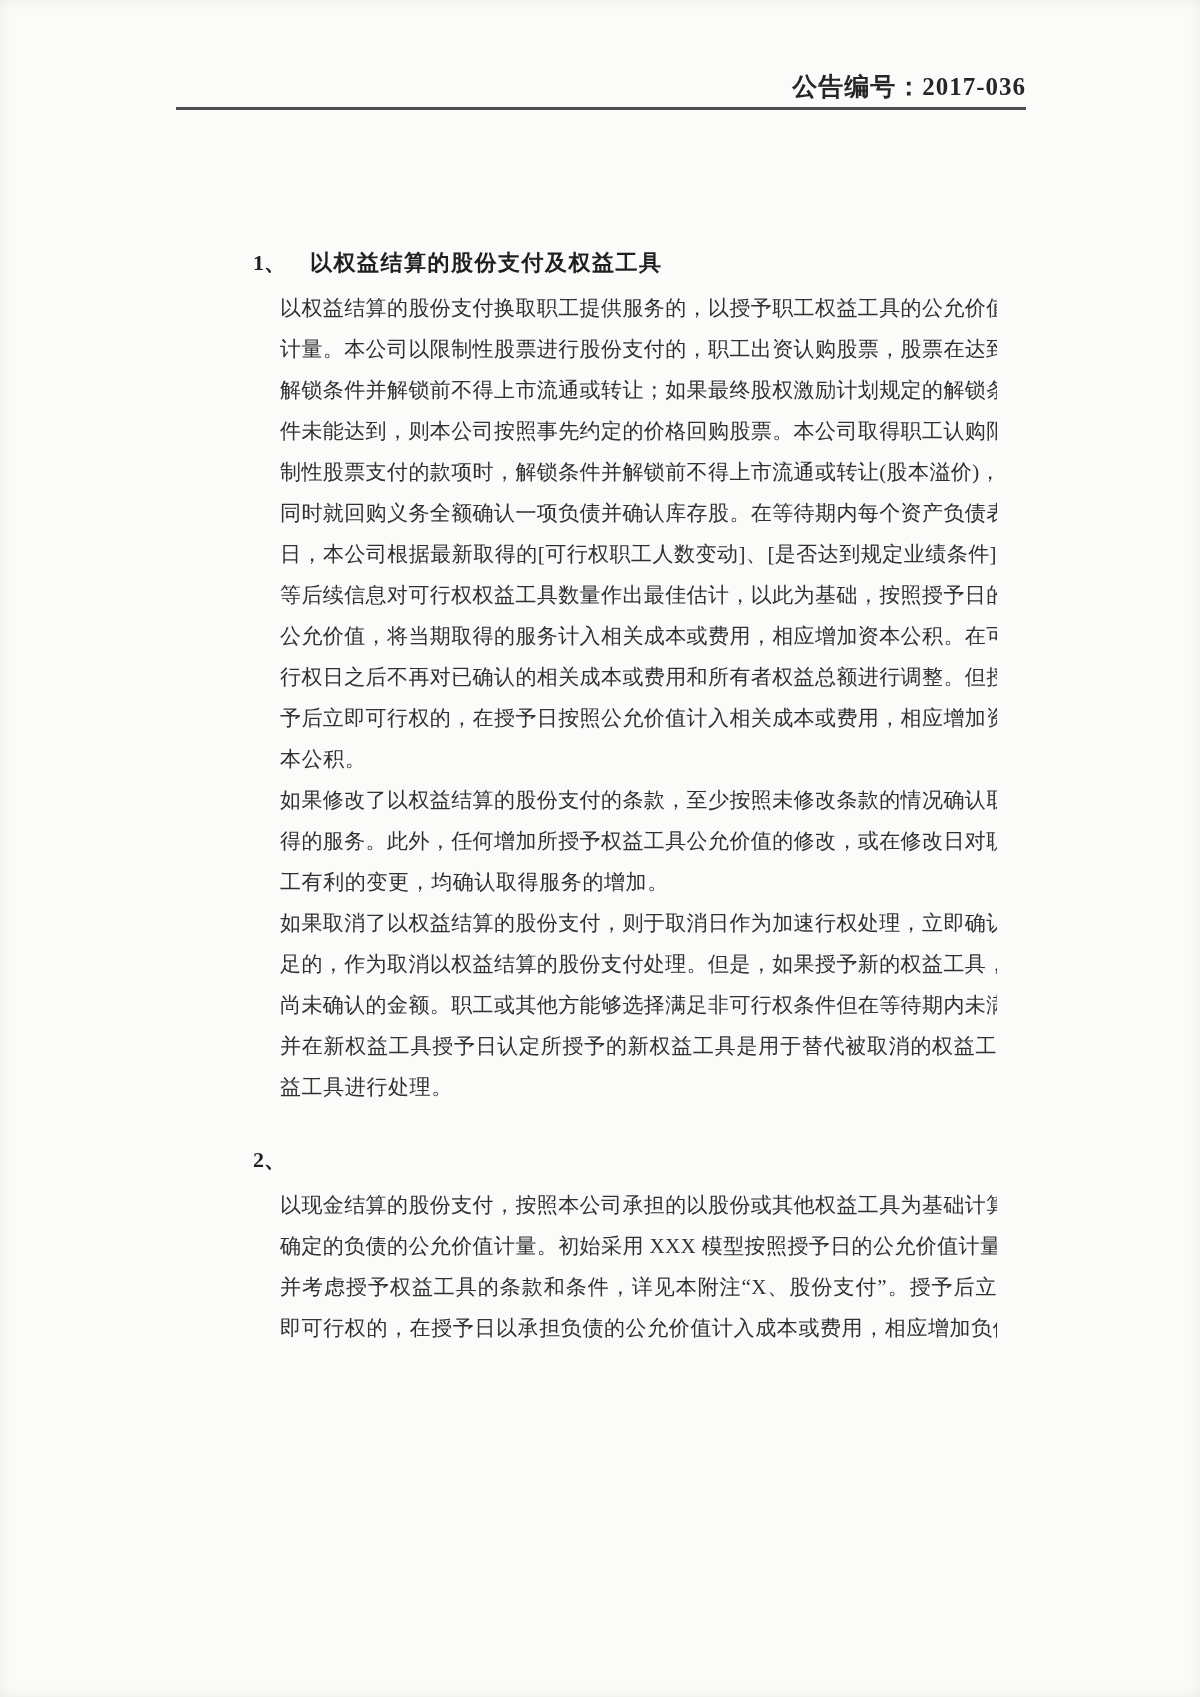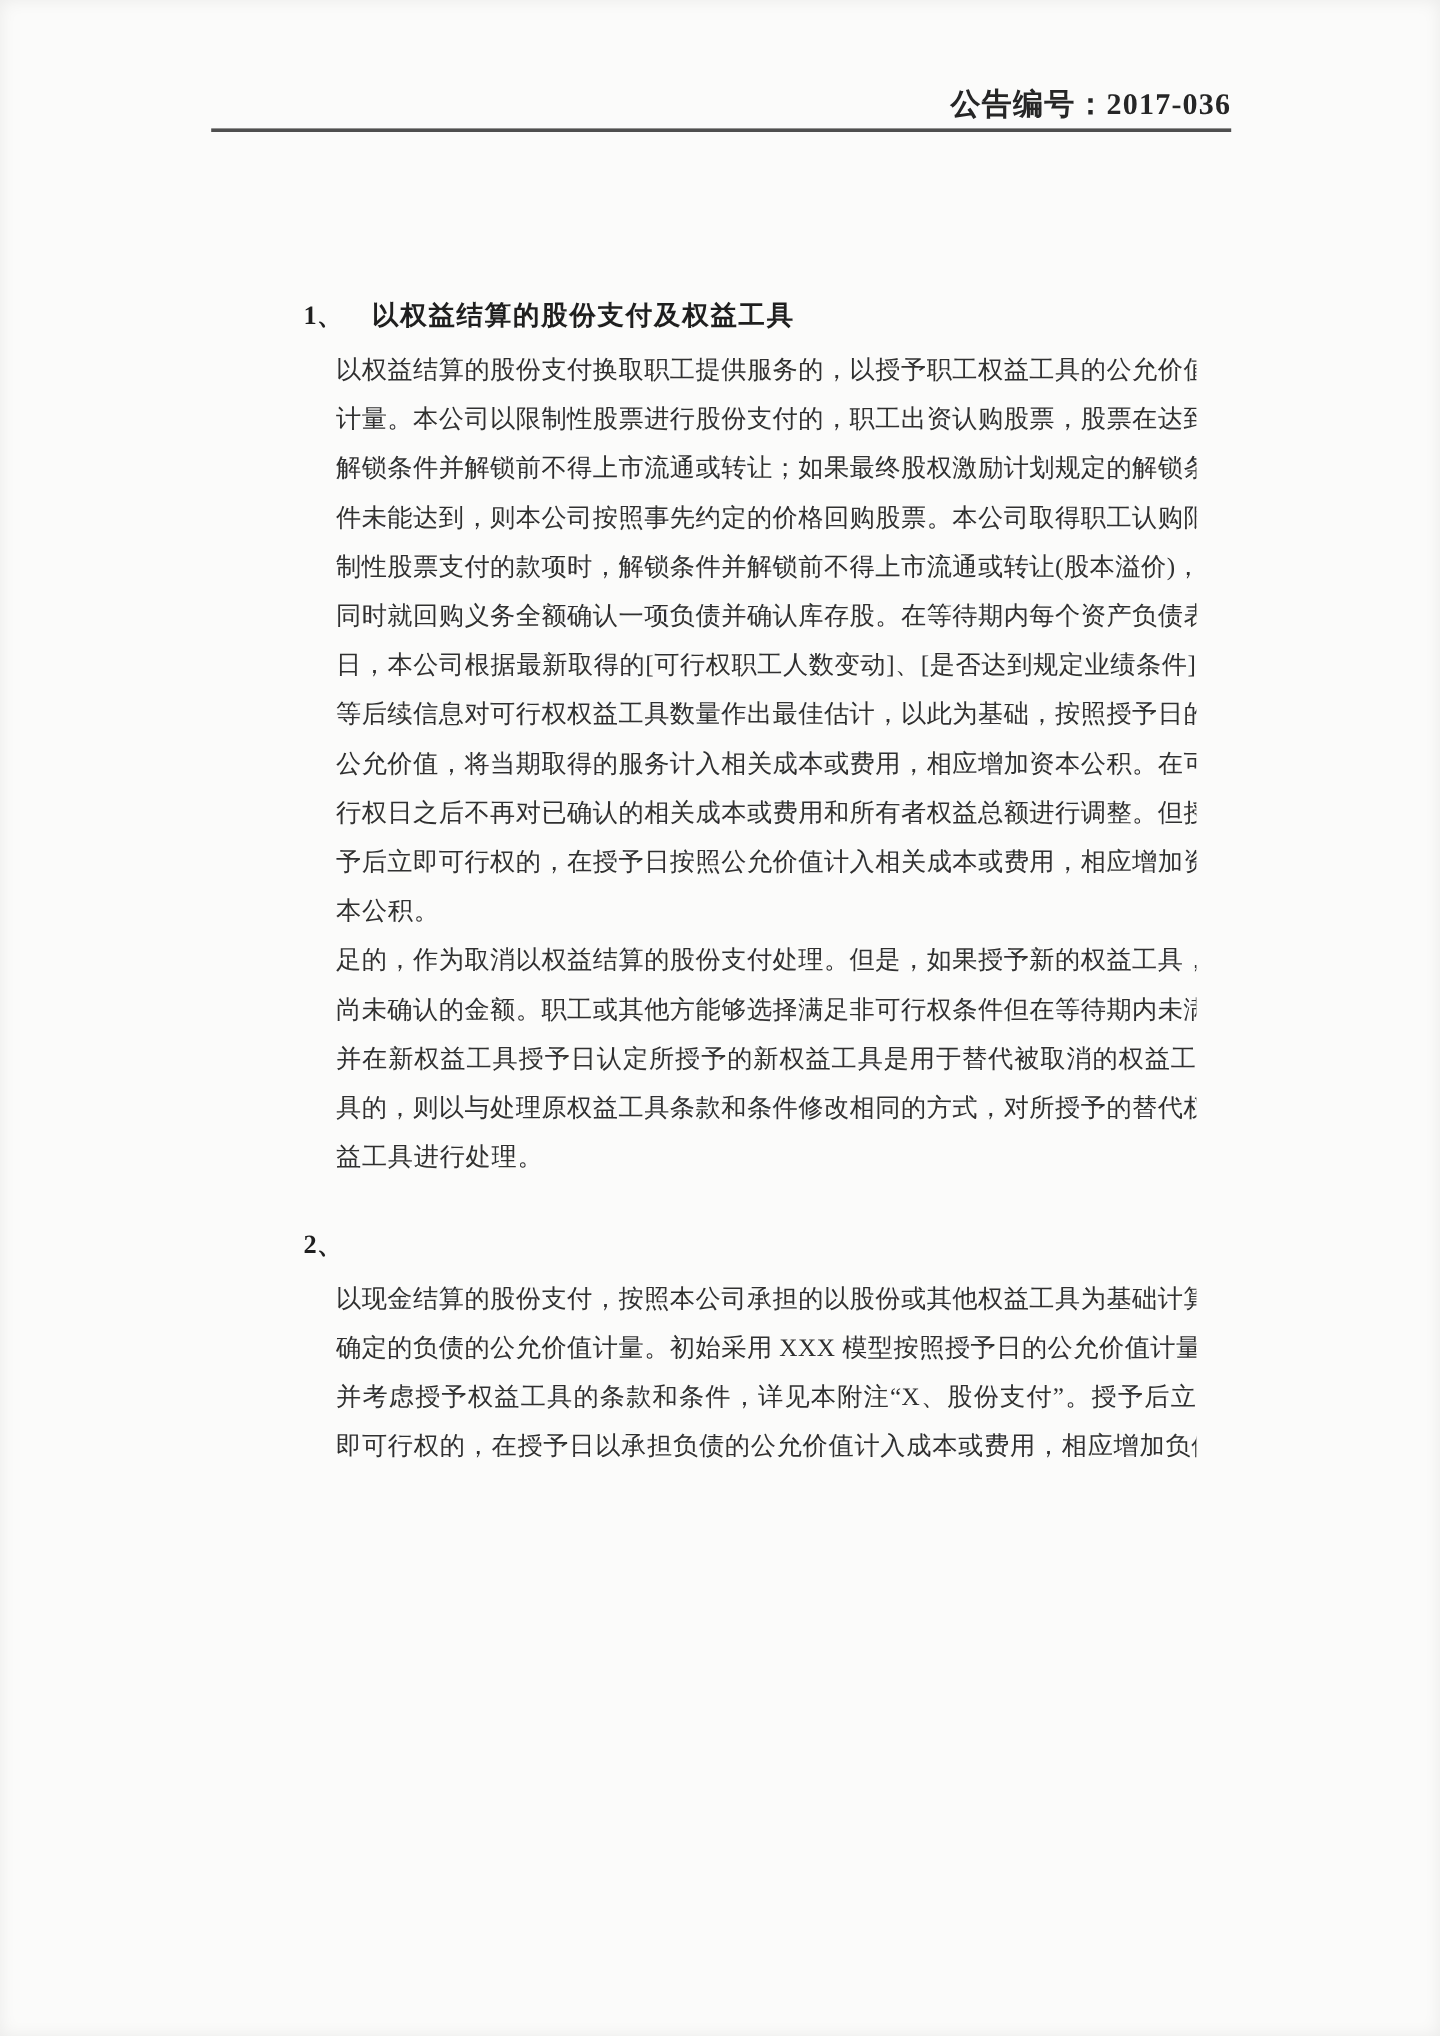--- a/index.html
+++ b/index.html
@@ -107,24 +107,29 @@
           <div class="line">制性股票支付的款项时，解锁条件并解锁前不得上市流通或转让(股本溢价)，</div>
           <div class="line">同时就回购义务全额确认一项负债并确认库存股。在等待期内每个资产负债表</div>
           <div class="line">日，本公司根据最新取得的[可行权职工人数变动]、[是否达到规定业绩条件]</div>
           <div class="line">等后续信息对可行权权益工具数量作出最佳估计，以此为基础，按照授予日的</div>
           <div class="line">公允价值，将当期取得的服务计入相关成本或费用，相应增加资本公积。在可</div>
           <div class="line">行权日之后不再对已确认的相关成本或费用和所有者权益总额进行调整。但授</div>
           <div class="line">予后立即可行权的，在授予日按照公允价值计入相关成本或费用，相应增加资</div>
           <div class="line last">本公积。</div>
         </div>
       <div class="paragraph">
+          <div class="line">如果修改了以权益结算的股份支付的条款，至少按照未修改条款的情况确认取</div>
+          <div class="line">得的服务。此外，任何增加所授予权益工具公允价值的修改，或在修改日对职</div>
+          <div class="line last">工有利的变更，均确认取得服务的增加。</div>
+        </div>
+      <div class="paragraph">
+          <div class="line">如果取消了以权益结算的股份支付，则于取消日作为加速行权处理，立即确认</div>
           <div class="line">足的，作为取消以权益结算的股份支付处理。但是，如果授予新的权益工具，</div>
           <div class="line">尚未确认的金额。职工或其他方能够选择满足非可行权条件但在等待期内未满</div>
           <div class="line">并在新权益工具授予日认定所授予的新权益工具是用于替代被取消的权益工</div>
-          <div class="line">具的，则以与处理原权益工具条款和条件修改相同的方式，对所授予的替代权</div>
           <div class="line last">益工具进行处理。</div>
         </div>
     </div>
 
     <div class="section-gap"></div>
 
     <div class="section-block">
       <div class="section-heading">
         <span class="section-number">2、</span>
       </div>

